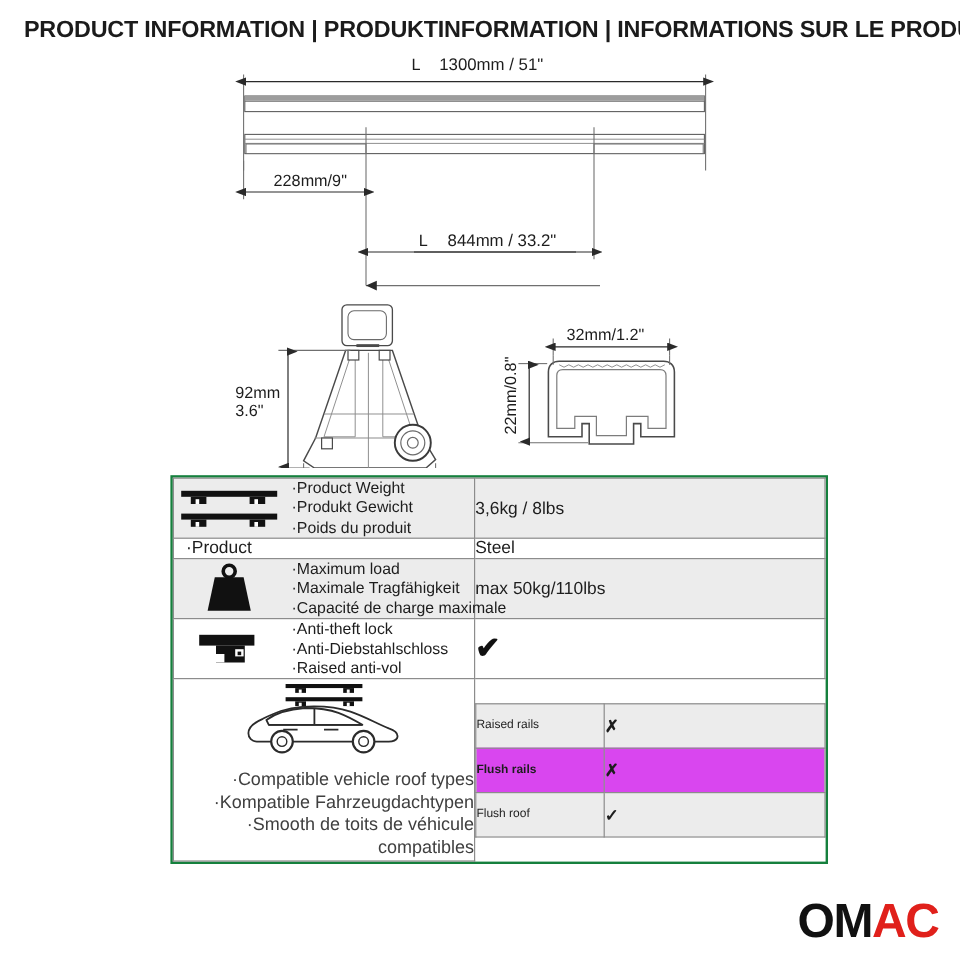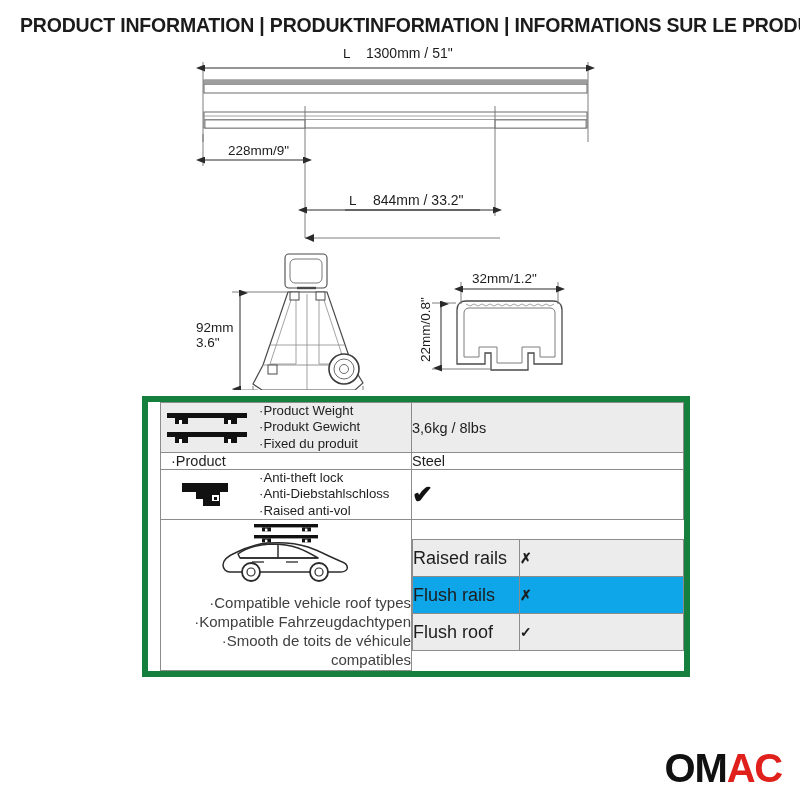--- a/index.html
+++ b/index.html
@@ -38,25 +38,24 @@
     height: 348px;
   }
   #drawing-svg { display: block; }
 
   
   #spec-table {
     position: absolute;
     left: 142px;
     top: 396px;
     width: 548px;
-    border: 6px solid #15803d;
+    border: 2px solid #15803d;
     border-collapse: collapse;
     box-sizing: border-box;
     background: #fff;
-    padding-left: 12px;
   }
   #spec-table table {
     border-collapse: collapse;
     width: 100%;
     table-layout: fixed;
   }
   #spec-table td {
     border: 1px solid #8c8c8c;
     padding: 0;
     vertical-align: middle;
@@ -116,31 +115,31 @@
   .compat-lines div { white-space: nowrap; }
 
   table.compat-sub {
     border-collapse: collapse;
     width: 100%;
     table-layout: fixed;
   }
   table.compat-sub td {
     border: 1px solid #8c8c8c;
     height: 36px;
-    font-size: 18px;
+    font-size: 10px;
     color: #1d1d1d;
     padding: 0 0 0 12px;
   }
   table.compat-sub td.sub-name { width: 106px; }
   table.compat-sub td.sub-mark {
     font-size: 14px;
     font-weight: bold;
   }
   table.compat-sub tr.sub-shaded td { background: #ececec; }
-  table.compat-sub tr.sub-plain td { background: #0ea5e9; }
+  table.compat-sub tr.sub-plain td { background: #d946ef; font-weight: bold; }
   .compat-outer { padding: 0 !important; border: none !important; }
 
   .checkmark-big {
     font-size: 25px;
     font-weight: bold;
     line-height: 1;
     display: inline-block;
     color: #111;
   }
 
@@ -317,34 +316,52 @@
                 <rect x="2" y="25" width="80" height="5" fill="#111"></rect>
                 <rect x="10" y="30" width="13" height="6" fill="#111"></rect>
                 <rect x="14" y="32" width="3" height="4" fill="#fff"></rect>
                 <rect x="59" y="30" width="13" height="6" fill="#111"></rect>
                 <rect x="63" y="32" width="3" height="4" fill="#fff"></rect>
               </svg>
             </span>
             <span class="label-lines">
               <div>·Product Weight</div>
               <div>·Produkt Gewicht</div>
-              <div>·Fixed du produit</div>
+              <div>·Poids du produit</div>
             </span>
           </div>
         </td>
         <td class="cell-value">3,6kg / 8lbs</td>
       </tr>
 
       <tr class="row-plain">
         <td class="cell-label">
           <div class="label-plain">·Product</div>
         </td>
         <td class="cell-value">Steel</td>
       </tr>
 
+      <tr class="row-shaded">
+        <td class="cell-label">
+          <div class="label-flex">
+            <span class="label-icon">
+              <svg width="50" height="44" viewBox="0 0 50 44" xmlns="http://www.w3.org/2000/svg">
+                <circle cx="25" cy="7" r="5" fill="none" stroke="#111" stroke-width="3"></circle>
+                <path d="M13 12 L37 12 L43 40 L7 40 Z" fill="#111"></path>
+              </svg>
+            </span>
+            <span class="label-lines">
+              <div>·Maximum load</div>
+              <div>·Maximale Tragfähigkeit</div>
+              <div>·Capacité de charge maximale</div>
+            </span>
+          </div>
+        </td>
+        <td class="cell-value">max 50kg/110lbs</td>
+      </tr>
 
       <tr class="row-plain">
         <td class="cell-label">
           <div class="label-flex">
             <span class="label-icon">
               <svg width="62" height="36" viewBox="0 0 62 36" xmlns="http://www.w3.org/2000/svg">
                 <rect x="6" y="6" width="46" height="9" fill="#111"></rect>
                 <path d="M20 15 L44 15 L44 29 L20 29 Z" fill="#111"></path>
                 <rect x="20" y="22" width="7" height="7" fill="#fff"></rect>
                 <rect x="36" y="18" width="7" height="6" fill="#fff"></rect>

